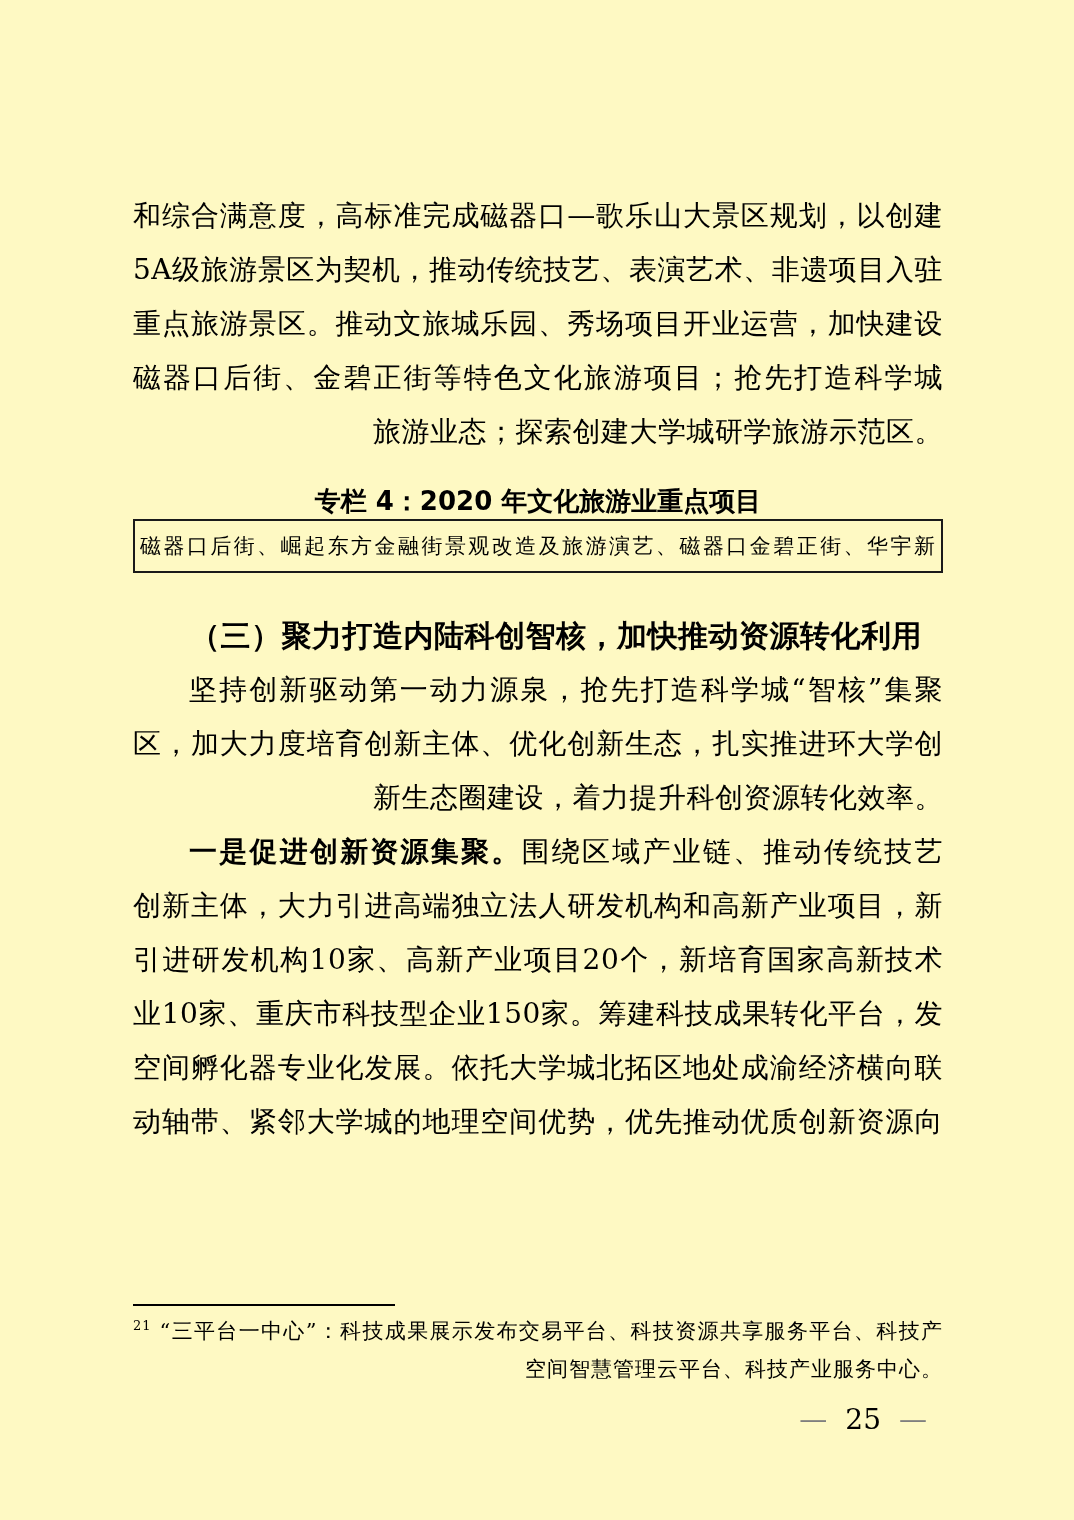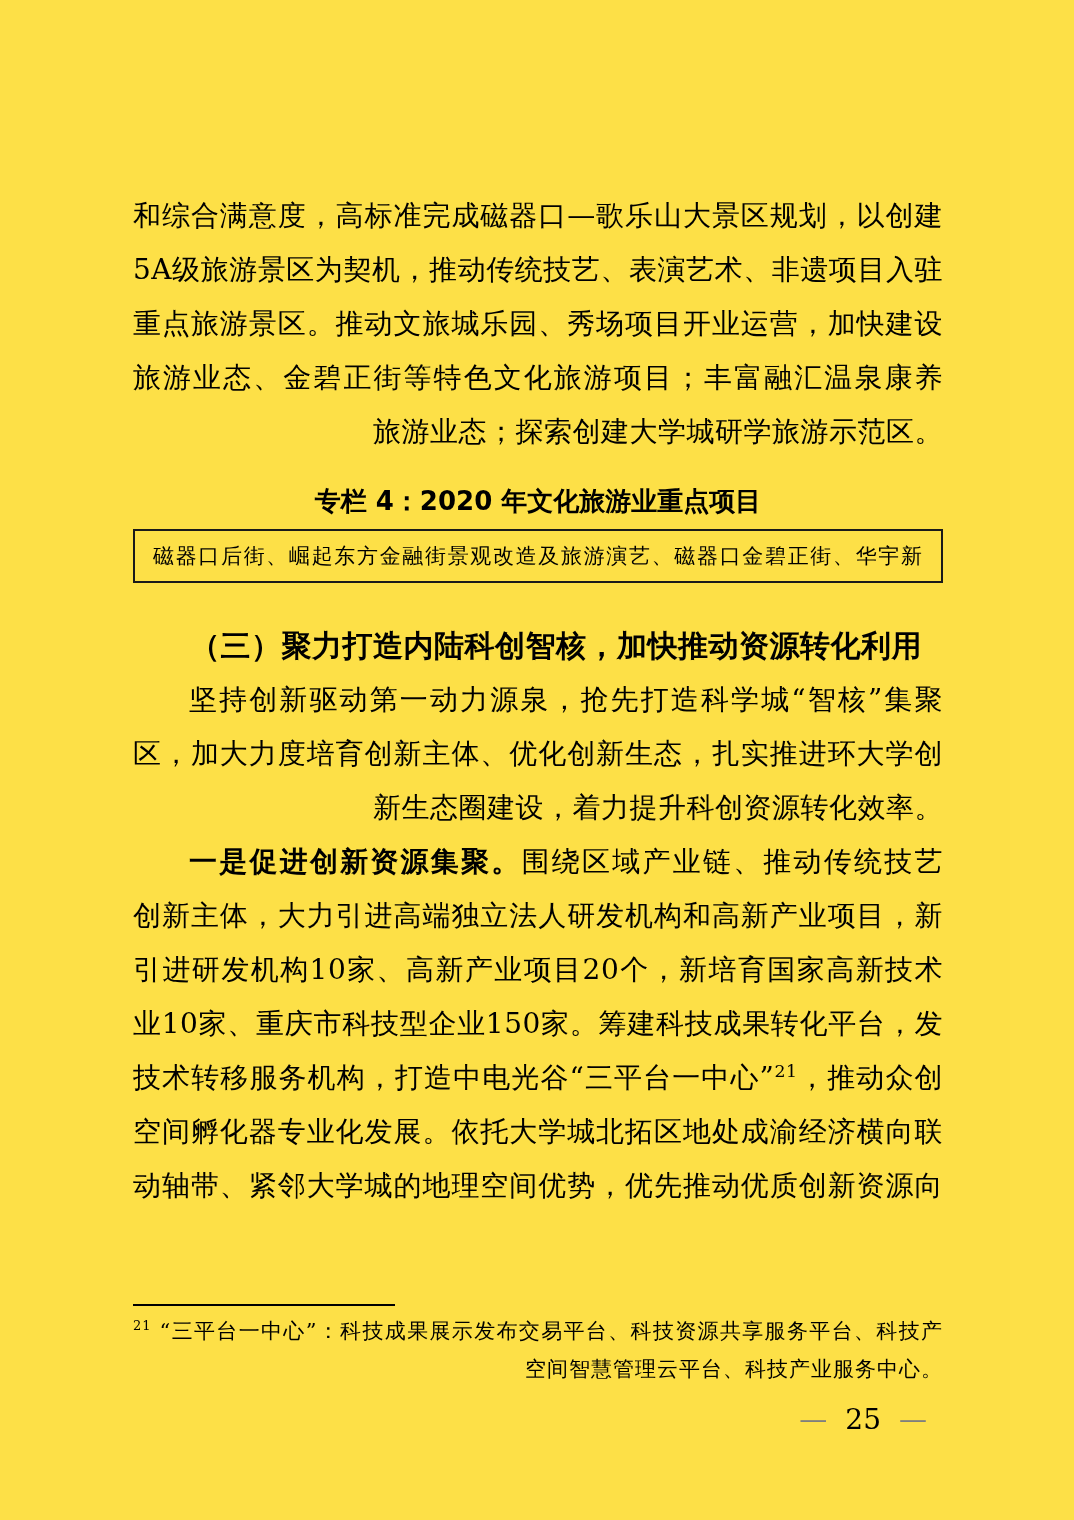--- a/index.html
+++ b/index.html
@@ -4,21 +4,21 @@
 <style>
   html, body {
     margin: 0;
     padding: 0;
     background: #ffffff;
   }
   .page {
     position: relative;
     width: 1074px;
     height: 1520px;
-    background: #fde047;
+    background: #fef9c3;
     color: #000000;
     font-family: "DejaVu Serif", "Liberation Serif", serif;
     overflow: hidden;
   }
   .content {
     position: absolute;
     left: 133px;
     top: 189px;
     width: 810px;
   }
@@ -48,23 +48,22 @@
   .box-title {
     margin-top: 24px;
     font-family: "DejaVu Sans", "Liberation Sans", sans-serif;
     font-weight: bold;
     font-size: 26px;
     line-height: 36px;
     height: 36px;
     text-align: center;
   }
   .feature-box {
-    margin-top: 10px;
     border: 2px solid #1a1a1a;
-    padding: 6px 18px;
+    padding: 6px 5px;
   }
   .feature-box .line {
     font-size: 21px;
     line-height: 38px;
     height: 38px;
     letter-spacing: 1px;
   }
   .section-heading {
     margin-top: 36px;
     font-weight: bold;
@@ -106,39 +105,38 @@
 </head>
 <body>
 
 <div class="page">
 
   <div class="content" id="doc-blocks">
       <div class="paragraph">
         <div class="line just"><span>和综合满意度，高标准完成磁器口—歌乐山大景区规划，以创建</span></div>
         <div class="line just"><span>5A级旅游景区为契机，推动传统技艺、表演艺术、非遗项目入驻</span></div>
         <div class="line just"><span>重点旅游景区。推动文旅城乐园、秀场项目开业运营，加快建设</span></div>
-        <div class="line just"><span>旅游业态、金碧正街等特色文化旅游项目；丰富融汇温泉康养</span></div>
+        <div class="line just"><span>磁器口后街、金碧正街等特色文化旅游项目；抢先打造科学城</span></div>
         <div class="line"><span>旅游业态；探索创建大学城研学旅游示范区。</span></div>
       </div>
       <div class="box-title">专栏 4：2020 年文化旅游业重点项目</div>
       <div class="feature-box">
         <div class="line just"><span>磁器口后街、崛起东方金融街景观改造及旅游演艺、磁器口金碧正街、华宇新</span></div>
       </div>
       <div class="section-heading">（三）聚力打造内陆科创智核，加快推动资源转化利用</div>
       <div class="paragraph">
         <div class="line just indent"><span>坚持创新驱动第一动力源泉，抢先打造科学城“智核”集聚</span></div>
         <div class="line just"><span>区，加大力度培育创新主体、优化创新生态，扎实推进环大学创</span></div>
         <div class="line"><span>新生态圈建设，着力提升科创资源转化效率。</span></div>
       </div>
       <div class="paragraph">
         <div class="line just indent"><span class="bold-run">一是促进创新资源集聚。</span><span>围绕区域产业链、推动传统技艺</span></div>
         <div class="line just"><span>创新主体，大力引进高端独立法人研发机构和高新产业项目，新</span></div>
         <div class="line just"><span>引进研发机构10家、高新产业项目20个，新培育国家高新技术企</span></div>
         <div class="line just"><span>业10家、重庆市科技型企业150家。筹建科技成果转化平台，发展</span></div>
-        <div class="line just"><span>技术转移服务机构，打造中电光谷“三平台一中心”</span><sup class="fn-ref">21</sup><span>，推动众创</span></div>
         <div class="line just"><span>空间孵化器专业化发展。依托大学城北拓区地处成渝经济横向联</span></div>
         <div class="line just"><span>动轴带、紧邻大学城的地理空间优势，优先推动优质创新资源向</span></div>
       </div>
     </div>
 
   <div class="footnote">
     <div class="footnote-separator"></div>
     <div id="footnote-lines">
         <div class="line just"><sup class="fn-ref">21</sup><span> “三平台一中心”：科技成果展示发布交易平台、科技资源共享服务平台、科技产业</span></div>
         <div class="line"><span>空间智慧管理云平台、科技产业服务中心。</span></div>

